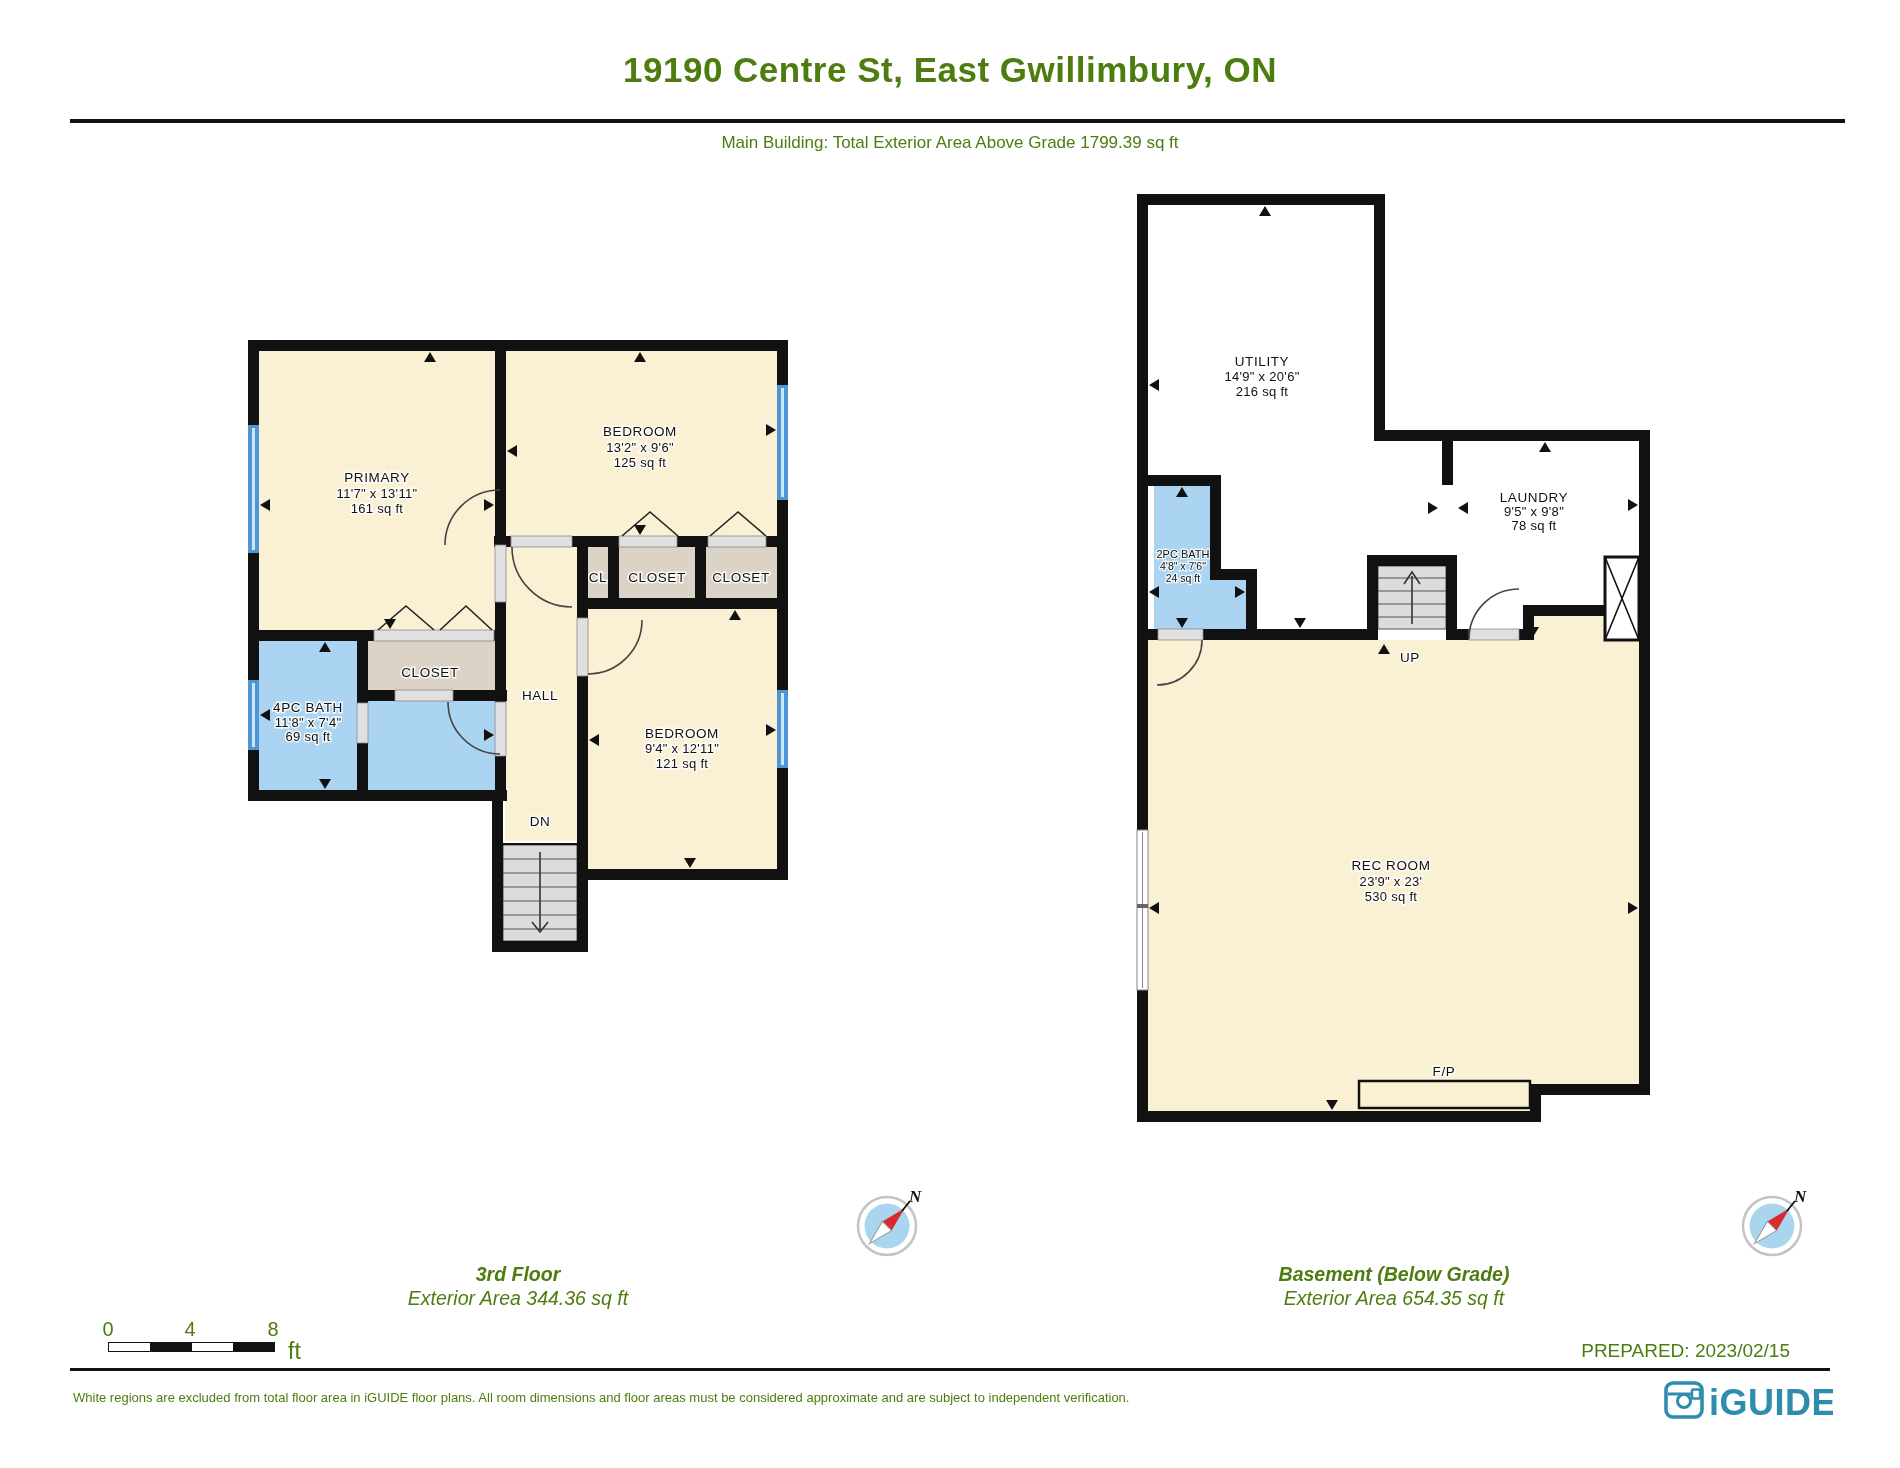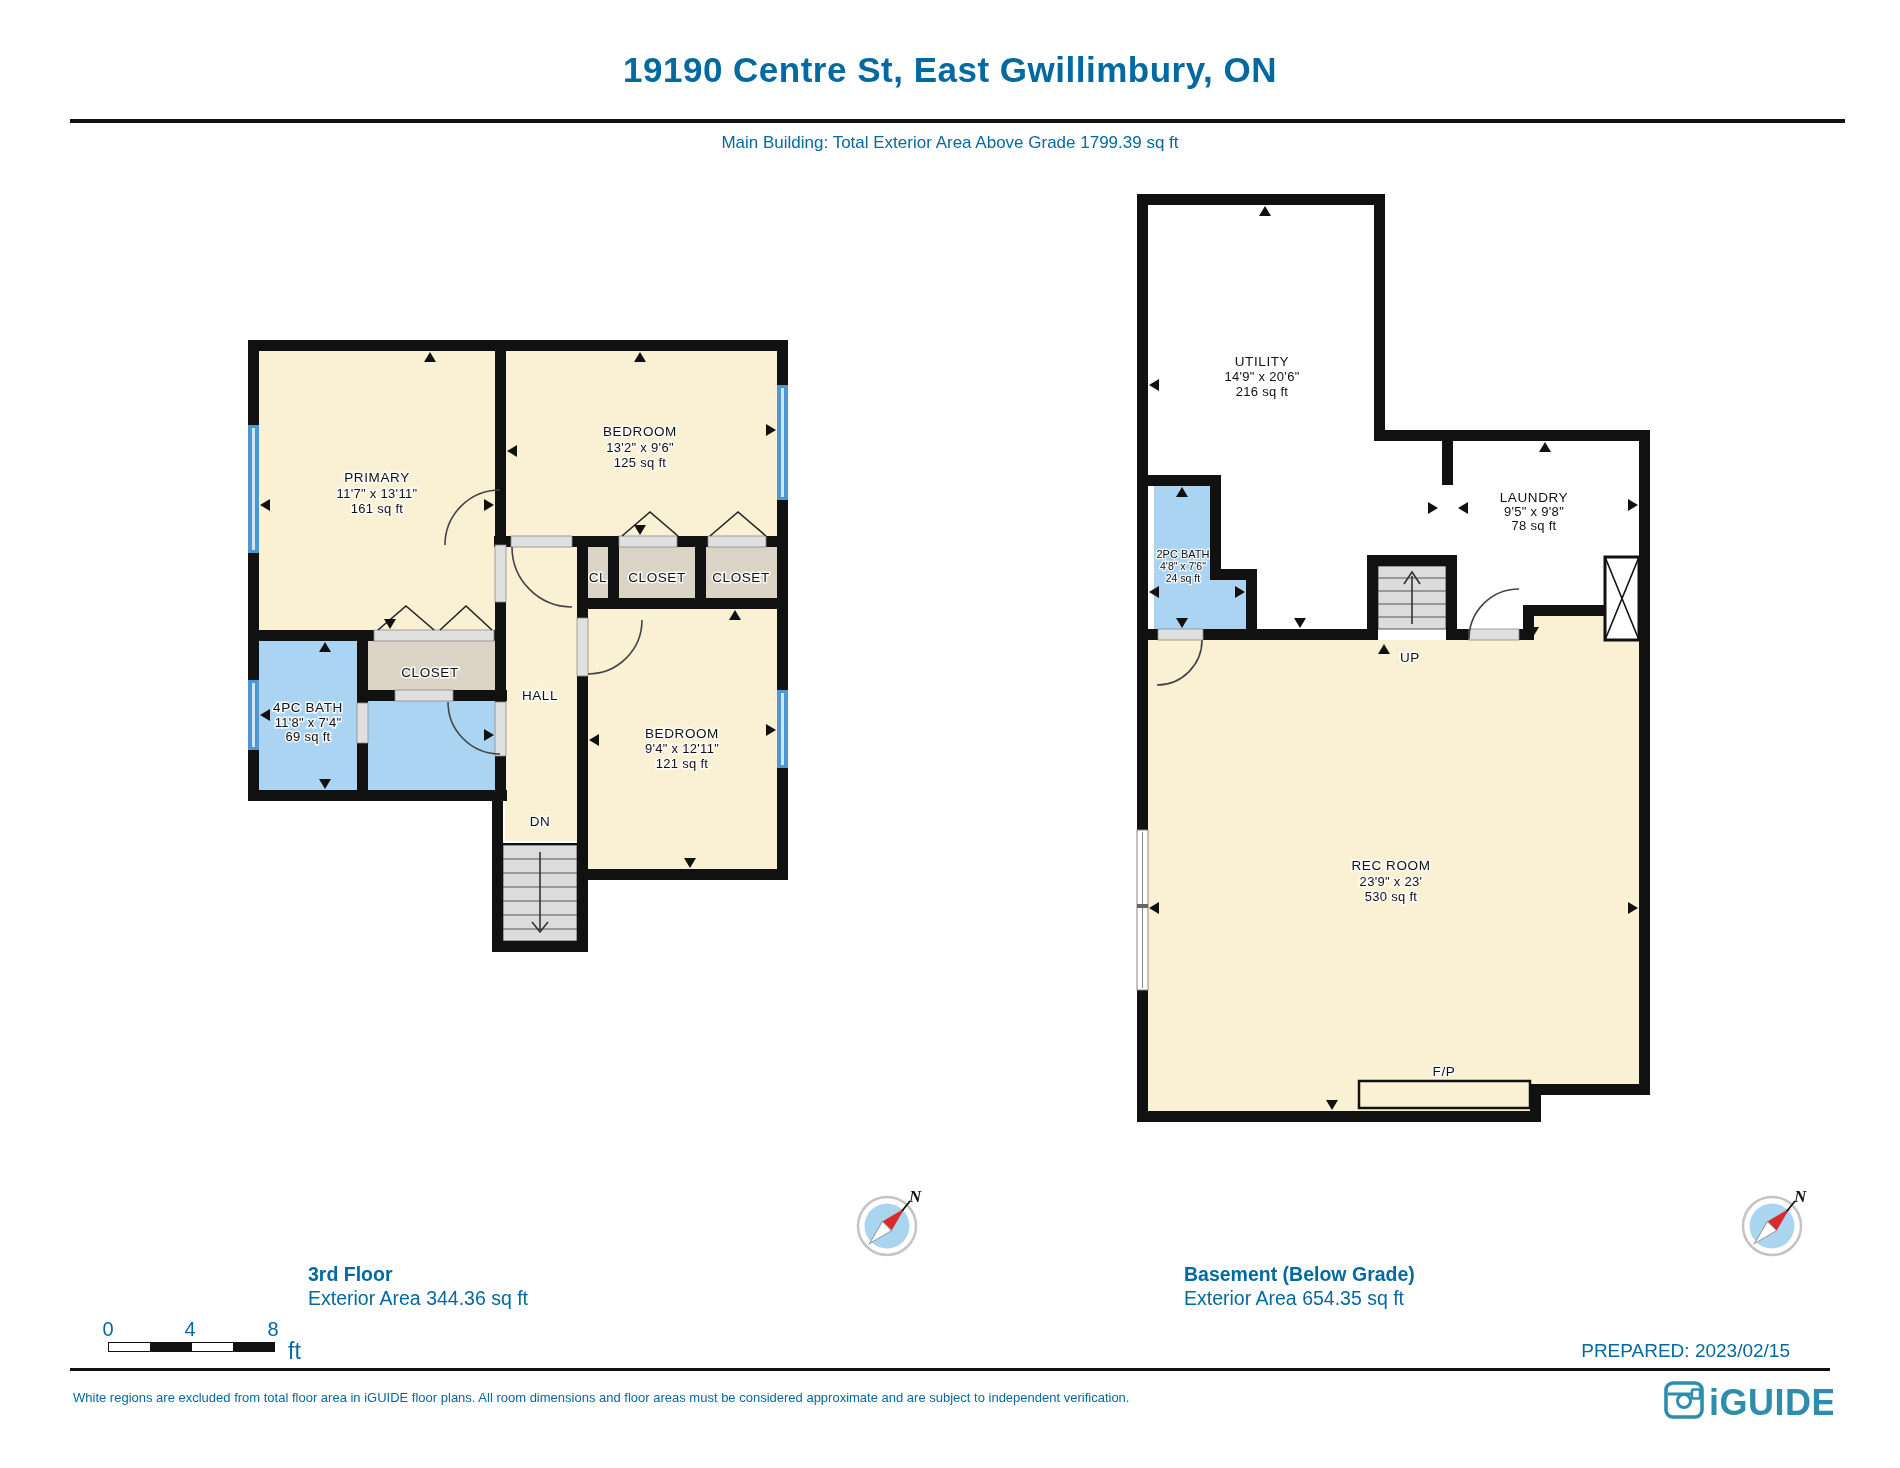--- a/index.html
+++ b/index.html
@@ -1,22 +1,22 @@
 <!DOCTYPE html>
 <html style="--room_fill: #FAF0D4; --bath_fill: #ABD4F2; --closet_fill: #DBD3C5; --wall: #111111; --window: #4E97D4; --stairs_fill: #DCDCDC; --leaf: #E0E0E0; --arrow: #111111; --compass_fill: #A9D5EF; --logo: #2E8CAD;"><head>
 <meta charset="utf-8">
 <style>
   html,body{margin:0;padding:0;background:#fff;}
   #page{position:relative;width:1900px;height:1468px;background:#fff;overflow:hidden;
-        font-family:"Liberation Sans",sans-serif;color:#0369a1;}
+        font-family:"Liberation Sans",sans-serif;color:#4d7c0f;}
   .abs{position:absolute;}
   #title{left:0;top:50px;width:1900px;text-align:center;font-size:35px;font-weight:bold;letter-spacing:.5px;}
   #subtitle{left:0;top:133px;width:1900px;text-align:center;font-size:17px;}
   .hrule{background:#111;}
-  .floorlabel{width:420px;}
+  .floorlabel{width:420px;text-align:center;font-style:italic;}
   .floorlabel .fl-name{font-size:19.5px;font-weight:bold;line-height:24px;}
   .floorlabel .fl-area{font-size:19.5px;line-height:24px;}
   .scalenum{font-size:20px;width:30px;text-align:center;}
   #scalebar{display:flex;border:1.6px solid #111;height:8px;width:165px;background:#fff;}
   #scalebar div{flex:1 1 25%;}
   .sb-b{background:#111;} .sb-w{background:#fff;}
   #ftunit{font-size:23px;text-align:right;}
   #prepared{font-size:19px;text-align:right;width:260px;}
   #disclaimer{font-size:13px;width:1500px;}
   

